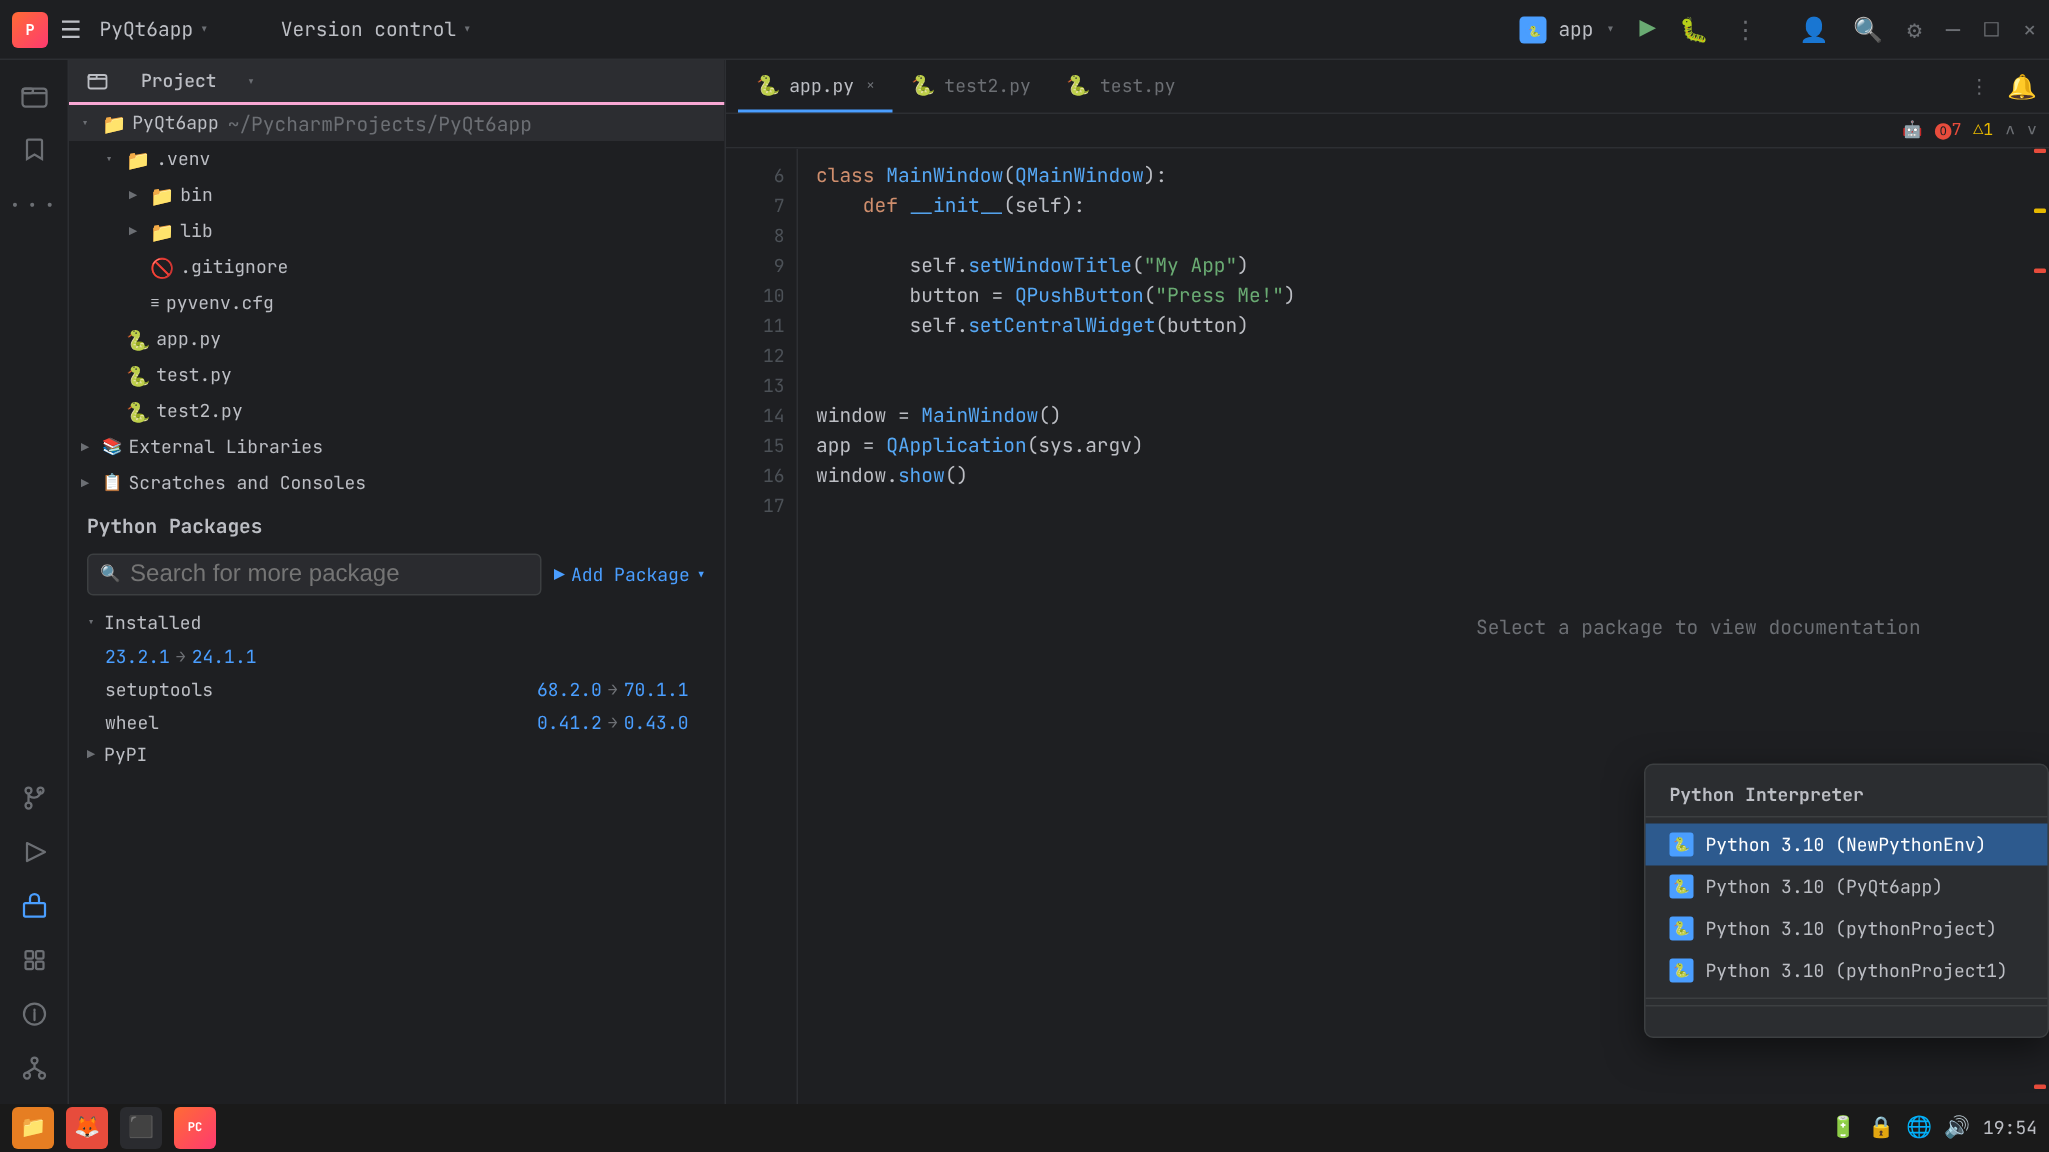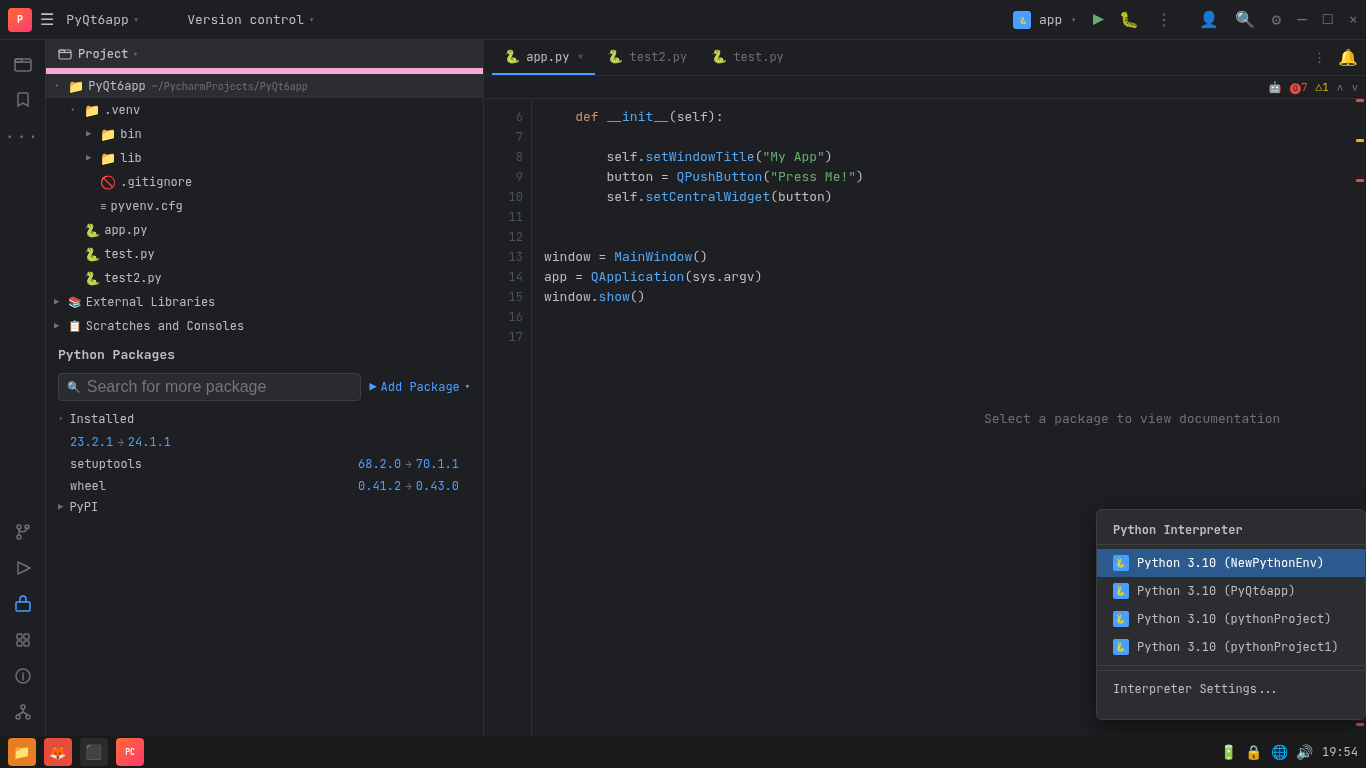--- a/index.html
+++ b/index.html
@@ -27,32 +27,32 @@
     #icon-strip { width: 46px; background: #1e1f22; display: flex; flex-direction: column; align-items: center; padding: 8px 0; gap: 4px; border-right: 1px solid #2d2f33; flex-shrink: 0; }
     .strip-icon { width: 32px; height: 32px; display: flex; align-items: center; justify-content: center; color: #6c6f74; cursor: pointer; border-radius: 6px; font-size: 16px; }
     .strip-icon.active { color: #4a9eff; }
     .strip-spacer { flex: 1; }
 
     
     #sidebar { width: 438px; background: #1e1f22; display: flex; flex-direction: column; border-right: 1px solid #2d2f33; flex-shrink: 0; overflow: hidden; }
     
     
     #project-panel { flex: 0 0 auto; }
-    .panel-header { display: flex; align-items: center; padding: 6px 12px; background: #2c2d31; border-bottom: 6px solid #f9a8d4; cursor: pointer; }
+    .panel-header { display: flex; align-items: center; padding: 6px 12px; background: #2c2d31; border-bottom: 2px solid #f9a8d4; cursor: pointer; gap: 16px; }
     .panel-header .panel-title { font-size: 12px; color: #bcbec4; font-weight: 500; margin-left: 6px; }
     .panel-header .panel-arrow { color: #6c6f74; font-size: 10px; margin-left: 4px; }
 
     
     #file-tree { overflow-y: auto; max-height: 380px; }
     .tree-item { display: flex; align-items: center; padding: 2px 8px; cursor: pointer; height: 24px; }
     .tree-item .indent { display: inline-block; flex-shrink: 0; }
     .tree-item .arrow { color: #6c6f74; font-size: 9px; margin-right: 4px; width: 10px; flex-shrink: 0; }
     .tree-item .file-icon { margin-right: 4px; font-size: 13px; flex-shrink: 0; }
     .tree-item .file-name { font-size: 12px; color: #bcbec4; white-space: nowrap; }
-    .tree-item .file-path { font-size: 10px; color: #6c6f74; margin-left: 6px; }
+    .tree-item .file-path { font-size: 13px; color: #6c6f74; margin-left: 6px; }
     .tree-item.root { background: #2c2d31; }
     
     
     #package-panel { flex: 1; display: flex; flex-direction: column; overflow: hidden; }
     .package-panel-header { padding: 8px 12px 6px 12px; }
     .package-panel-header .pkg-title { font-size: 13px; color: #bcbec4; font-weight: 600; }
     .pkg-search { display: flex; align-items: center; padding: 4px 12px 6px 12px; gap: 8px; }
     .pkg-search-box { display: flex; align-items: center; background: #2a2b2f; border: 1px solid #3c3f41; border-radius: 4px; padding: 4px 8px; flex: 1; }
     .pkg-search-box input { background: transparent; border: none; outline: none; color: #bcbec4; font-size: 16px; width: 100%; }
     .pkg-search-box .search-icon { color: #6c6f74; margin-right: 6px; font-size: 11px; }
@@ -411,20 +411,21 @@
         <div>11</div>
         <div>12</div>
         <div>13</div>
         <div>14</div>
         <div>15</div>
         <div>16</div>
         <div>17</div>
       </div>
 
       <div class="code-content">
+        <div class="code-line"><span class="kw">class </span><span class="cls">MainWindow</span><span class="paren">(</span><span class="cls">QMainWindow</span><span class="paren">):</span></div>
         <div class="code-line">    <span class="kw">def </span><span class="fn">__init__</span><span class="paren">(</span><span class="self-kw">self</span><span class="paren">):</span></div>
         <div class="code-line">&nbsp;</div>
         <div class="code-line">        <span class="self-kw">self</span>.<span class="fn">setWindowTitle</span><span class="paren">(</span><span class="str">"My App"</span><span class="paren">)</span></div>
         <div class="code-line">        button = <span class="cls">QPushButton</span><span class="paren">(</span><span class="str">"Press Me!"</span><span class="paren">)</span></div>
         <div class="code-line">        <span class="self-kw">self</span>.<span class="fn">setCentralWidget</span><span class="paren">(</span>button<span class="paren">)</span></div>
         <div class="code-line">&nbsp;</div>
         <div class="code-line">&nbsp;</div>
         <div class="code-line">window = <span class="cls">MainWindow</span><span class="paren">()</span></div>
         <div class="code-line">app = <span class="cls">QApplication</span><span class="paren">(</span>sys.argv<span class="paren">)</span></div>
         <div class="code-line">window.<span class="fn">show</span><span class="paren">()</span></div>
@@ -458,23 +459,20 @@
         <div class="dropdown-item">
           <div class="py-icon">🐍</div>
           <span>Python 3.10 (pythonProject1)</span>
         </div>
 
         <div class="dropdown-separator"></div>
 
 
         <div class="dropdown-separator"></div>
 
-        <div class="dropdown-item">
-          <span>Interpreter Settings...</span>
-        </div>
 
         <div class="dropdown-item">
           
         </div>
       </div>
 
       <div style="position:absolute;left:500px;top:50%;transform:translateY(-50%);color:#6c6f74;font-size:13px;">Select a package to view documentation</div>
     </div>
   </div>
 </div>

